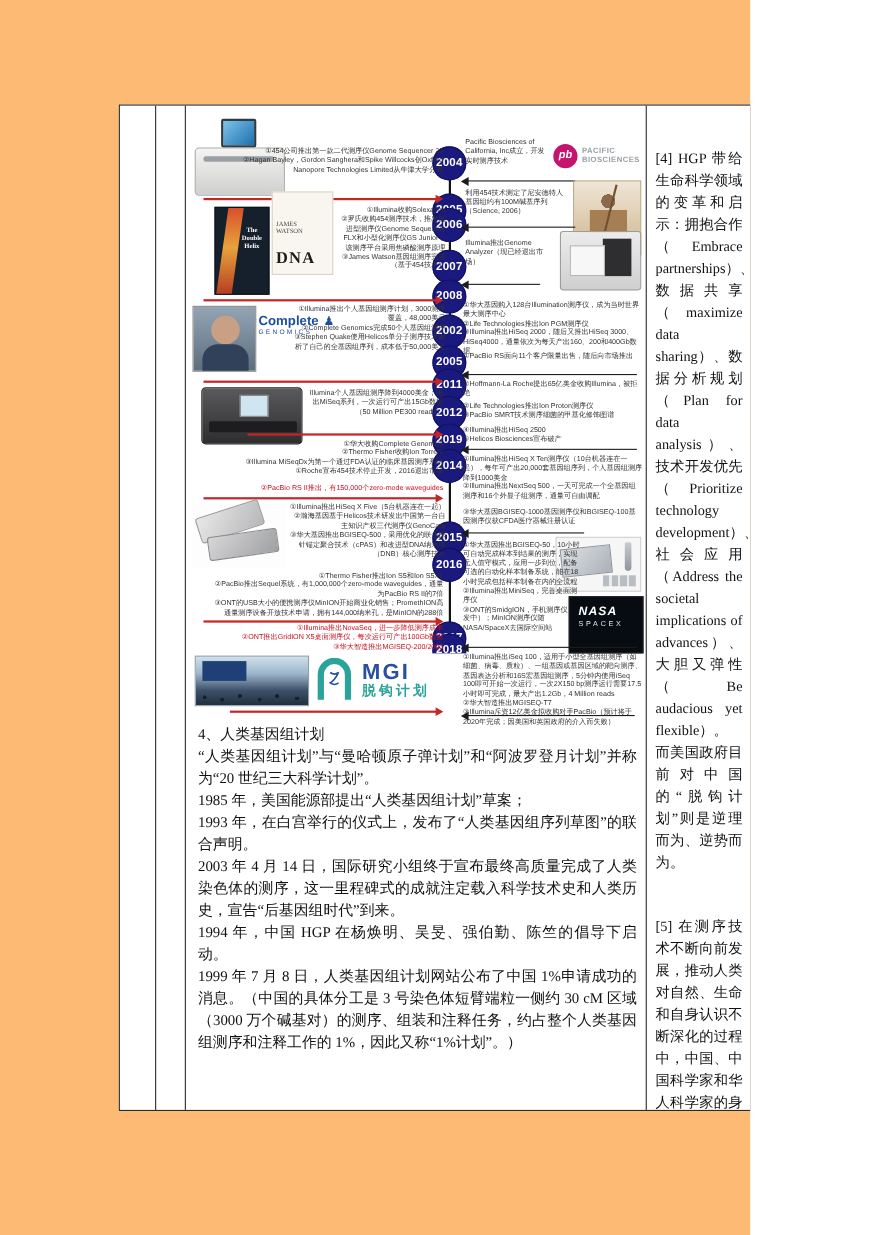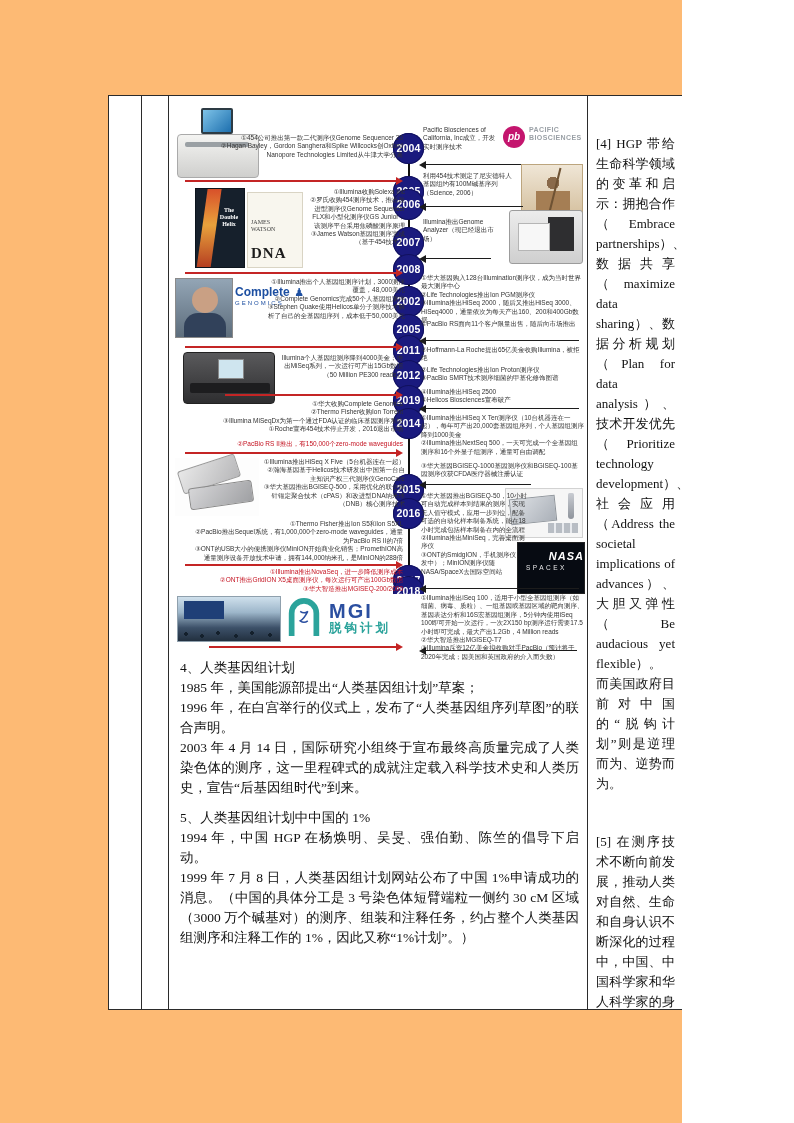--- a/index.html
+++ b/index.html
@@ -59,37 +59,37 @@
   .minion .base{position:absolute;left:14px;top:26px;width:62px;height:20px;background:linear-gradient(135deg,#d6d6d8,#9fa0a3);border:1px solid #8a8a8a;transform:rotate(-8deg);border-radius:3px;}
   .crowd{width:104px;height:46px;background:linear-gradient(180deg,#cfe0ec 0%,#9db6ca 35%,#3c5068 70%,#22303f 100%);border:1px solid #8fa0ad;overflow:hidden;}
   .crowd .stage{position:absolute;left:6px;top:4px;width:40px;height:18px;background:#1f3f77;}
   .crowd .heads{position:absolute;left:0;bottom:0;width:104px;height:14px;
       background:radial-gradient(circle 3px at 8px 7px,#14202c 60%,transparent 62%),radial-gradient(circle 3px at 24px 9px,#14202c 60%,transparent 62%),radial-gradient(circle 3px at 40px 6px,#14202c 60%,transparent 62%),radial-gradient(circle 3px at 58px 9px,#14202c 60%,transparent 62%),radial-gradient(circle 3px at 74px 6px,#14202c 60%,transparent 62%),radial-gradient(circle 3px at 92px 8px,#14202c 60%,transparent 62%);}
   .mgi{width:140px;height:48px;background:#fff;display:flex;align-items:center;font-family:"Liberation Sans",sans-serif;}
   .mgi svg{flex:0 0 auto;}
   .mgi .wrap{margin-left:6px;}
   .mgi .name{display:block;color:#2b4fa0;font:bold 20px/20px "Liberation Sans",sans-serif;letter-spacing:2px;}
   .mgi .cn{display:block;color:#2ba39b;font:bold 12.5px/14px "Liberation Sans",sans-serif;letter-spacing:3px;}
-  .pacbio{width:82px;height:32px;display:flex;align-items:flex-start;font-family:"Liberation Sans",sans-serif;}
+  .pacbio{width:82px;height:32px;display:flex;align-items:center;font-family:"Liberation Sans",sans-serif;}
   .pacbio .pbc{flex:0 0 auto;width:22px;height:22px;border-radius:50%;background:#c4156e;color:#fff;
       font:bold italic 10px/22px "Liberation Sans",sans-serif;text-align:center;}
   .pacbio .pbn{margin-left:4px;color:#9aa0a6;font:bold 7px/8px "Liberation Sans",sans-serif;white-space:pre-line;letter-spacing:.4px;}
   .neander{width:62px;height:68px;background:linear-gradient(180deg,#efe6d6,#cdb48d);border:1px solid #bca57e;overflow:hidden;}
   .neander .fig{position:absolute;left:14px;top:8px;width:34px;height:56px;
       background:radial-gradient(circle 9px at 17px 10px,#8a6a4a 70%,transparent 72%),linear-gradient(180deg,transparent 18px,#a57e54 18px);border-radius:8px;}
   .neander .spear{position:absolute;left:30px;top:2px;width:2px;height:62px;background:#6e5233;transform:rotate(14deg);}
   .ga{width:74px;height:54px;background:linear-gradient(180deg,#ececec,#cfcfcf);border:1px solid #9c9c9c;border-radius:3px;}
   .ga .panel{position:absolute;right:8px;top:6px;width:26px;height:34px;background:#2e2e30;}
   .ga .door{position:absolute;left:8px;top:12px;width:30px;height:26px;background:#f7f7f7;border:1px solid #b5b5b5;}
   .bgiseq{width:78px;height:50px;background:#f6f6f6;border:1px solid #d2d2d2;}
   .bgiseq .lap{position:absolute;left:4px;top:8px;width:44px;height:24px;background:linear-gradient(135deg,#dfe2e6,#aab0b8);border:1px solid #8c9299;transform:rotate(-6deg);}
   .bgiseq .tube{position:absolute;right:8px;top:4px;width:6px;height:26px;background:linear-gradient(180deg,#c9ccd2,#8f949c);border-radius:2px 2px 4px 4px;}
   .bgiseq .chips{position:absolute;right:4px;bottom:4px;width:30px;height:10px;background:repeating-linear-gradient(90deg,#b8bdc4 0 6px,#e8eaee 6px 8px);}
   .nasa{width:68px;height:52px;background:#070b12;border:1px solid #222;overflow:hidden;font-family:"Liberation Sans",sans-serif;}
-  .nasa .n1{display:block;margin:8px 0 2px 8px;color:#fff;font:bold italic 11px/11px "Liberation Sans",sans-serif;letter-spacing:1px;text-align:right;}
+  .nasa .n1{display:block;margin:8px 0 2px 8px;color:#fff;font:bold italic 11px/11px "Liberation Sans",sans-serif;letter-spacing:1px;}
   .nasa .n2{display:block;margin-left:8px;color:#e8e8e8;font:6.5px/8px "Liberation Sans",sans-serif;letter-spacing:2.5px;}
 
   
   .body-text{padding:4px 8px 0 11px;font-size:13.5px;line-height:20px;text-align:justify;color:#111;}
   .body-text p{margin:0;}
   .sec-gap{margin-top:10px !important;}
 
   .notes{padding:38px 7px 0 8px;font-size:13px;line-height:20px;text-align:justify;color:#111;}
   .notes p{margin:0;}
   .note-gap{margin-top:38px !important;}
@@ -131,21 +131,21 @@
         <div class="tl-text tl-left" style="left:34px;top:28px;width:200px">①454公司推出第一款二代测序仪Genome Sequencer 20
 ②Hagan Bayley，Gordon Sanghera和Spike Willcocks创Oxford Nanopore Technologies Limited从牛津大学分离</div>
         <div class="arr arr-red" style="left:16px;top:74px;width:216px"></div>
 
         <div class="ph book1" style="left:26px;top:82px">
           <div class="dna"></div>
           <div class="t">The
 Double
 Helix</div>
         </div>
-        <div class="ph book2" style="left:78px;top:86px">
+        <div class="ph book2" style="left:78px;top:68px">
           <div class="gold"></div>
           <div class="auth">JAMES
 WATSON</div>
           <div class="dna">DNA</div>
         </div>
         <div class="tl-text tl-left" style="left:140px;top:82px;width:96px">①Illumina收购Solexa Inc
 ②罗氏收购454测序技术，推出改进型测序仪Genome Sequencer FLX和小型化测序仪GS Junior，该测序平台采用焦磷酸测序原理
 ③James Watson基因组测序完成（基于454技术）</div>
         <div class="arr arr-red" style="left:16px;top:166px;width:216px"></div>
 
@@ -261,24 +261,24 @@
         </div>
         <div class="arr arr-blk" style="left:252px;top:482px;width:158px"></div>
         <div class="tl-text tl-right" style="left:252px;top:488px;width:163px">①Illumina推出iSeq 100，适用于小型全基因组测序（如细菌、病毒、质粒）、一组基因或基因区域的靶向测序、基因表达分析和16S宏基因组测序，5分钟内使用iSeq 100即可开始一次运行，一次2X150 bp测序运行需要17.5小时即可完成，最大产出1.2Gb，4 Million reads
 ②华大智造推出MGISEQ-T7
 ③Illumina斥资12亿美金拟收购对手PacBio（预计将于2020年完成；因美国和英国政府的介入而失败）</div>
         <div class="arr arr-blk" style="left:252px;top:544px;width:156px"></div>
       </div>
 
       <div class="body-text">
         <p>4、人类基因组计划</p>
+        <p>“人类基因组计划”与“曼哈顿原子弹计划”和“阿波罗登月计划”并称为“20 世纪三大科学计划”。</p>
         <p>1985 年，美国能源部提出“人类基因组计划”草案；</p>
-        <p>1996 年，在白宫举行的仪式上，发布了“人类基因组序列草图”的联合声明。</p>
+        <p>1993 年，在白宫举行的仪式上，发布了“人类基因组序列草图”的联合声明。</p>
         <p>2003 年 4 月 14 日，国际研究小组终于宣布最终高质量完成了人类染色体的测序，这一里程碑式的成就注定载入科学技术史和人类历史，宣告“后基因组时代”到来。</p>
-        <p class="sec-gap">5、人类基因组计划中中国的 1%</p>
         <p>1994 年，中国 HGP 在杨焕明、吴旻、强伯勤、陈竺的倡导下启动。</p>
         <p>1999 年 7 月 8 日，人类基因组计划网站公布了中国 1%申请成功的消息。（中国的具体分工是 3 号染色体短臂端粒一侧约 30 cM 区域（3000 万个碱基对）的测序、组装和注释任务，约占整个人类基因组测序和注释工作的 1%，因此又称“1%计划”。）</p>
 
       </div>
     </div>
 
     <div class="col-note">
       <div class="notes">
         <p>[4] HGP 带给生命科学领域的变革和启示：拥抱合作（Embrace partnerships）、数据共享（maximize data sharing）、数据分析规划（Plan for data analysis）、技术开发优先（Prioritize technology development）、社会应用（Address the societal implications of advances）、大胆又弹性（Be audacious yet flexible）。</p>
         <p>而美国政府目前对中国的“脱钩计划”则是逆理而为、逆势而为。</p>

